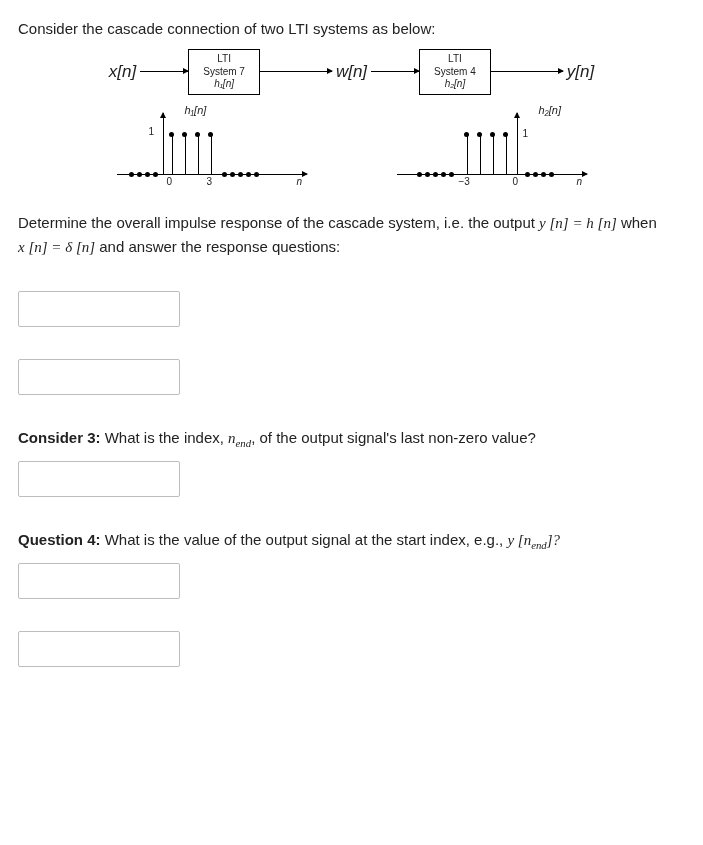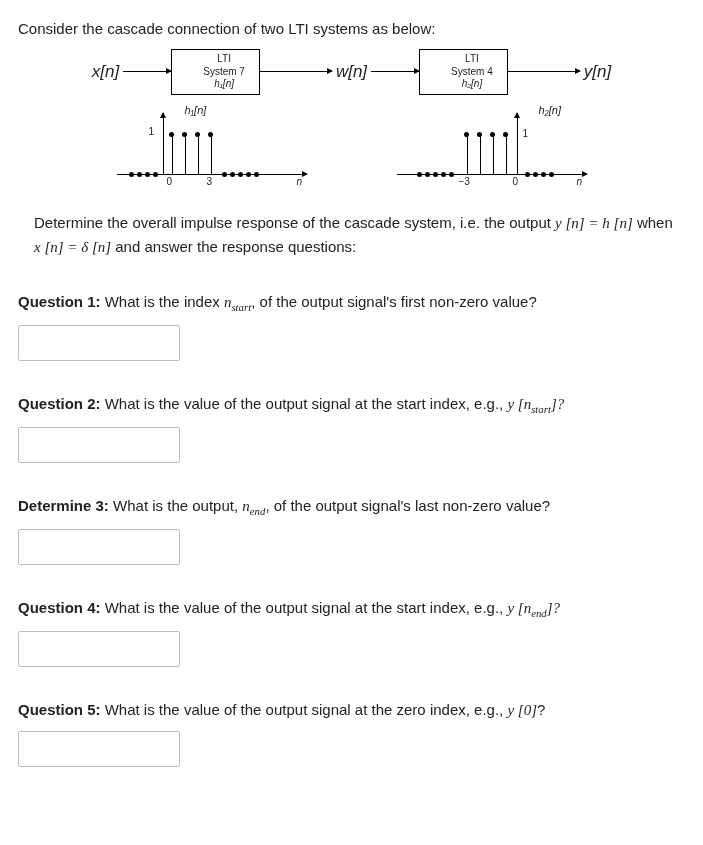--- a/index.html
+++ b/index.html
@@ -43,21 +43,21 @@
       border-bottom: 3.5px solid transparent;
     }
     .sig-label {
       font-size: 17px;
       font-style: italic;
       margin: 0 4px;
       white-space: nowrap;
     }
     .lti-box {
       border: 1px solid #000;
-      padding: 3px 14px 3px 31px;
+      padding: 3px 14px 3px 14px;
       text-align: center;
       font-size: 10px;
       line-height: 1.25;
       min-width: 64px;
     }
     .lti-box .line1 { display:block; }
     .lti-box .line2 { display:block; }
     .lti-box .line3 { display:block; font-style: italic; }
 
     .plots-row {
@@ -110,21 +110,21 @@
     }
     .stem::after {
       content:'';position:absolute;top:-3px;left:-2.5px;
       width:5px;height:5px;border-radius:50%;background:#000;
     }
     .dot-only{
       position:absolute;bottom:10px;width:5px;height:5px;border-radius:50%;background:#000;
     }
     .axis-lbl{ position:absolute; font-size:10px; }
     
-    .body-text { margin: 18px 0 8px 16px; line-height: 1.55; }
+    .body-text { margin: 18px 0 8px 0; line-height: 1.55; }
     .math-i { font-style: italic; font-family: 'Times New Roman', serif; }
     .qsection { margin-top: 32px; }
     .q-prompt { margin-bottom: 10px; }
     .q-prompt b { font-weight: 600; }
     .answer-box {
       width: 162px;
       height: 36px;
       border: 1px solid #bdbdbd;
       border-radius: 2px;
       padding: 4px 6px;
@@ -212,45 +212,36 @@
 <p class="body-text">
   <span>Determine the overall impulse response of the cascade system, i.e. the output </span>
   <span class="math-i">y [n] = h [n]</span>
   <span> when </span>
   <br>
   <span class="math-i">x [n] = δ [n]</span>
   <span> and answer the response questions:</span>
 </p>
 
 <div class="qsection">
+  <input type="text" class="answer-box" style="">
+</div>
+
+<div class="qsection">
+  <input type="text" class="answer-box" style="">
+</div>
+
+<div class="qsection">
   <p class="q-prompt">
-    <b>Question 1:</b><span> What is the index </span><span class="math-i"><span>n</span><sub>start</sub></span><span>, of the output signal's first non-zero value?</span>
-  </p>
-  <input type="text" class="answer-box" style="">
-</div>
-
-<div class="qsection">
-  <p class="q-prompt">
-    <b>Question 2:</b><span> What is the value of the output signal at the start index, e.g., </span><span class="math-i"><span>y [n</span><sub>start</sub></span><span class="math-i">]?</span>
-  </p>
-  <input type="text" class="answer-box" style="">
-</div>
-
-<div class="qsection">
-  <p class="q-prompt">
-    <b>Determine 3:</b><span> What is the output, </span><span class="math-i"><span>n</span><sub>end</sub></span><span>, of the output signal's last non-zero value?</span>
+    <b>Consider 3:</b><span> What is the index, </span><span class="math-i"><span>n</span><sub>end</sub></span><span>, of the output signal's last non-zero value?</span>
   </p>
   <input type="text" class="answer-box" style="">
 </div>
 
 <div class="qsection">
   <p class="q-prompt">
     <b>Question 4:</b><span> What is the value of the output signal at the start index, e.g., </span><span class="math-i"><span>y [n</span><sub>end</sub></span><span class="math-i">]?</span>
   </p>
   <input type="text" class="answer-box" style="">
 </div>
 
 <div class="qsection">
-  <p class="q-prompt">
-    <b>Question 5:</b><span> What is the value of the output signal at the zero index, e.g., </span><span class="math-i">y [0]</span><span>?</span>
-  </p>
   <input type="text" class="answer-box" style="">
 </div>
 
 </body></html>

